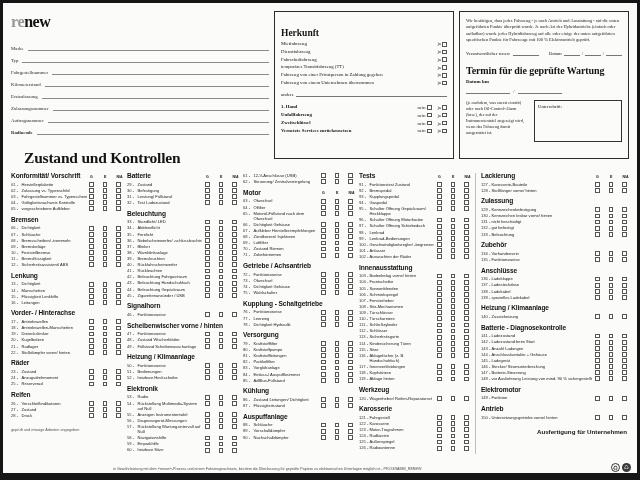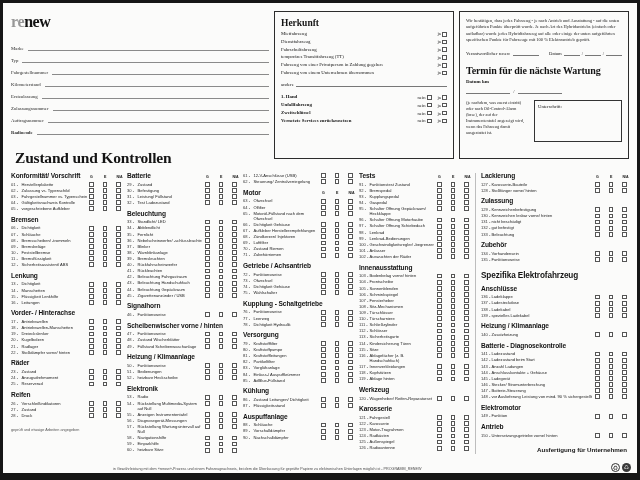--- a/index.html
+++ b/index.html
@@ -11,24 +11,24 @@
   .top { display:flex; gap:5px; height:148px;font-family:Liberation Serif, serif; }
   .top-left { width:258px; position:relative; padding-top:2px; }
   .logo { font-size:16px; font-weight:800; letter-spacing:-0.4px; }
   .logo .re { color:#979797; }
   .logo .nw { color:#121212; }
   .fields { margin-top:9px; }
   .frow { display:flex; align-items:flex-end; height:10.5px; margin-bottom:1.6px; }
   .frow .flabel { font-size:4.8px; color:#2a2a2a; padding-right:4px; white-space:nowrap; }
   .frow.bold .flabel { font-weight:bold; }
   .frow .fline { flex:1; border-bottom:0.7px solid #8a8a8a; height:7px; }
-  .big-title { position:absolute; left:4px; bottom:-8px; font-size:15.5px; font-weight:800; letter-spacing:-0.2px; white-space:nowrap; }
+  .big-title { position:absolute; left:13px; bottom:-8px; font-size:15.5px; font-weight:800; letter-spacing:-0.2px; white-space:nowrap; }
 
   .hk-box { width:180px; border:0.8px solid #2c2c2c; padding:6px 6px 4px 6px; }
-  .hk-title { font-size:9.5px; font-weight:800; margin-bottom:3px; }
+  .hk-title { font-size:9.5px; font-weight:800; margin-bottom:3px;margin-top:10px; }
   .hk-row { display:flex; align-items:flex-end; font-size:4.8px; line-height:1.25; margin-bottom:1.8px; }
   .hk-row .hlbl { flex:1; padding-right:4px; }
   .hk-ja { display:flex; align-items:center; white-space:nowrap; }
   .hk-ja .t { font-size:4.6px; margin-right:1.5px; }
   .cb { display:inline-block; width:4.6px; height:4.8px; border:0.7px solid #555; background:#fff; }
   .hk-andere { display:flex; align-items:flex-end; margin:5px 0 7px 0; font-size:4.8px; }
   .hk-andere .fline { flex:1; border-bottom:0.7px solid #777; height:6px; margin-left:2px; }
   .nj-row { display:flex; align-items:flex-end; margin-bottom:2.2px; }
   .nj-row .hlbl { flex:1; font-size:4.8px; font-weight:bold; line-height:1.2; padding-right:3px; }
   .nj-pair { display:flex; gap:6px; }
@@ -237,21 +237,21 @@
         </div>
         <div class="date-lines">
           <span>Datum</span>
           <span class="fline"></span>
             <span>/</span>
           <span class="fline"></span>
             <span>/</span>
           <span class="fline"></span>
         </div>
       </div>
-      <div class="termin-title">Termin für die nächste Wartung</div>
+      <div class="termin-title">Termin für die geprüfte Wartung</div>
       <div class="dkm">Datum km</div>
       <div class="dkm-line">
         <span class="fline"></span>
           <span>/</span>
         <span class="fline"></span>
       </div>
       <div class="note-sig">
         <div class="cert-note">(je nachdem, was zuerst eintritt) oder nach Oil-Control-Alarm (bzw.), der auf der Instrumententafel angezeigt wird, wenn das Fahrzeug damit ausgestattet ist.</div>
         <div class="sig-box">
           <span>Unterschrift:</span>
@@ -1579,21 +1579,20 @@
         </div>
         <div class="row">
           <span class="num">135 -</span>
           <span class="lbl">Funktionsweise</span>
           <span class="boxes">
             <span class="cb"></span>
             <span class="cb"></span>
             <span class="cb"></span>
           </span>
         </div>
-        <div class="ev-h">Spezifika Elektrofahrzeug</div>
         <div class="sec">
           <span class="st">Anschlüsse</span>
         </div>
         <div class="row">
           <span class="num">136 -</span>
           <span class="lbl">Ladeklappe</span>
           <span class="boxes">
             <span class="cb"></span>
             <span class="cb"></span>
             <span class="cb"></span>

